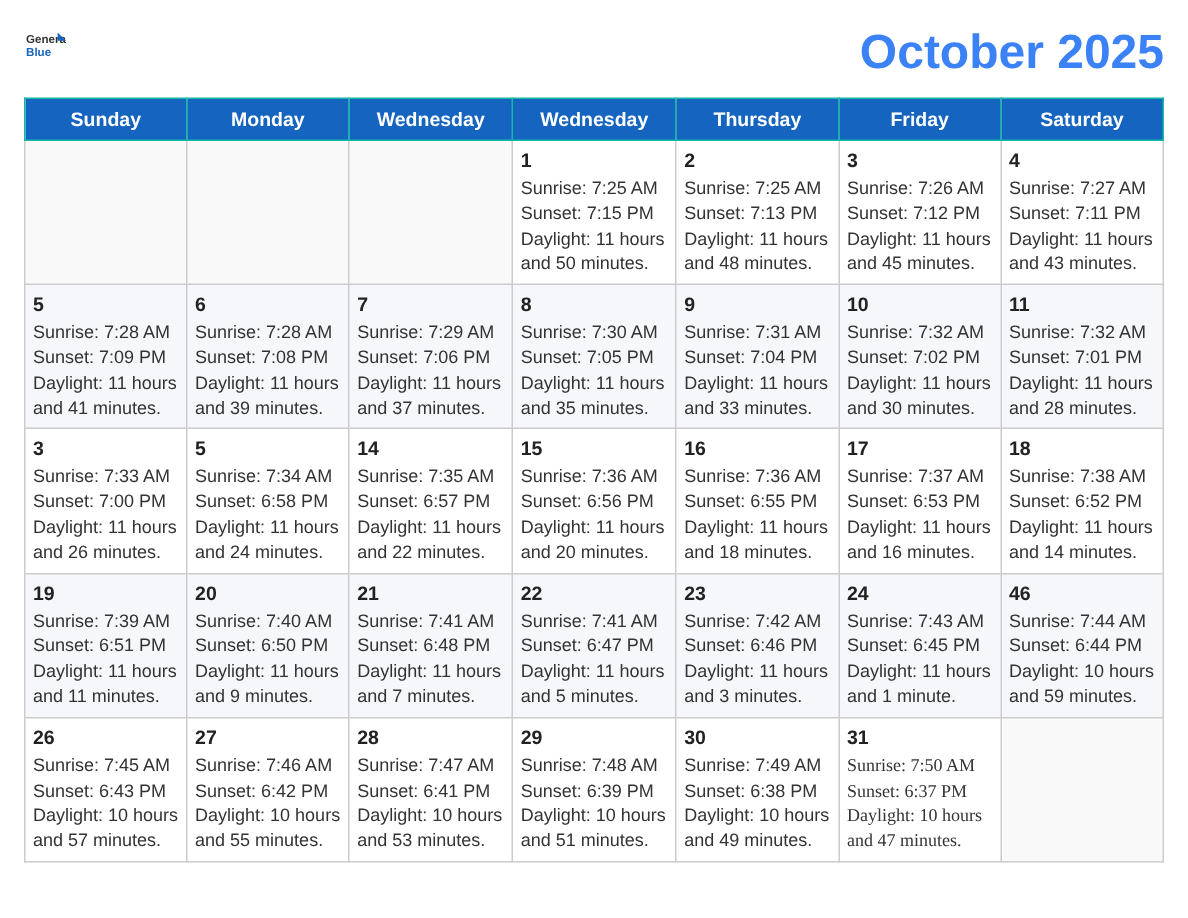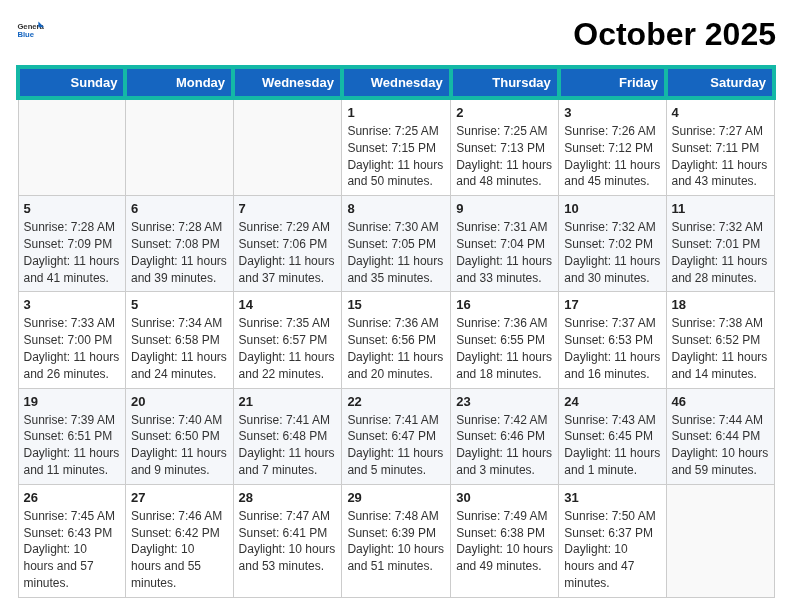--- a/index.html
+++ b/index.html
@@ -31,38 +31,38 @@
     .logo-icon {
       width: 28px;
       height: 28px;
     }
     .title-block {
       text-align: right;
     }
     .title-month {
       font-size: 32px;
       font-weight: bold;
-      color: #000000;
+      color: #3b82f6;
     }
     .title-location {
       font-size: 14px;
       color: #444;
     }
     .calendar {
       width: 100%;
       border-collapse: collapse;
       border: 1px solid #ccc;
     }
     .calendar th {
       background-color: #1565c0;
       color: #fff;
-      text-align: right;
+      text-align: center;
       padding: 6px 6px;
       font-size: 13px;
-      border: 4px solid #14b8a6;
+      border: 1px solid #14b8a6;
     }
     .calendar td {
       vertical-align: top;
       padding: 5px 5px;
       border: 1px solid #ccc;
       width: 110px;
       min-height: 80px;
       font-size: 11px;
       color: #333;
       background: #fff;
@@ -310,20 +310,20 @@
 Daylight: 10 hours and 51 minutes.</div>
         </td>
         <td>
           <div class="day-num">30</div>
           <div class="day-info" style="white-space: pre-line;">Sunrise: 7:49 AM
 Sunset: 6:38 PM
 Daylight: 10 hours and 49 minutes.</div>
         </td>
         <td>
           <div class="day-num">31</div>
-          <div class="day-info" style="white-space: pre-line;">Sunrise: 7:50 AM
+          <div class="day-info" style="white-space: pre-line; font-family: Liberation Serif, serif;">Sunrise: 7:50 AM
 Sunset: 6:37 PM
 Daylight: 10 hours and 47 minutes.</div>
         </td>
         <td class="empty"></td>
       </tr>
     </tbody>
 </table>
 
 </body></html>

